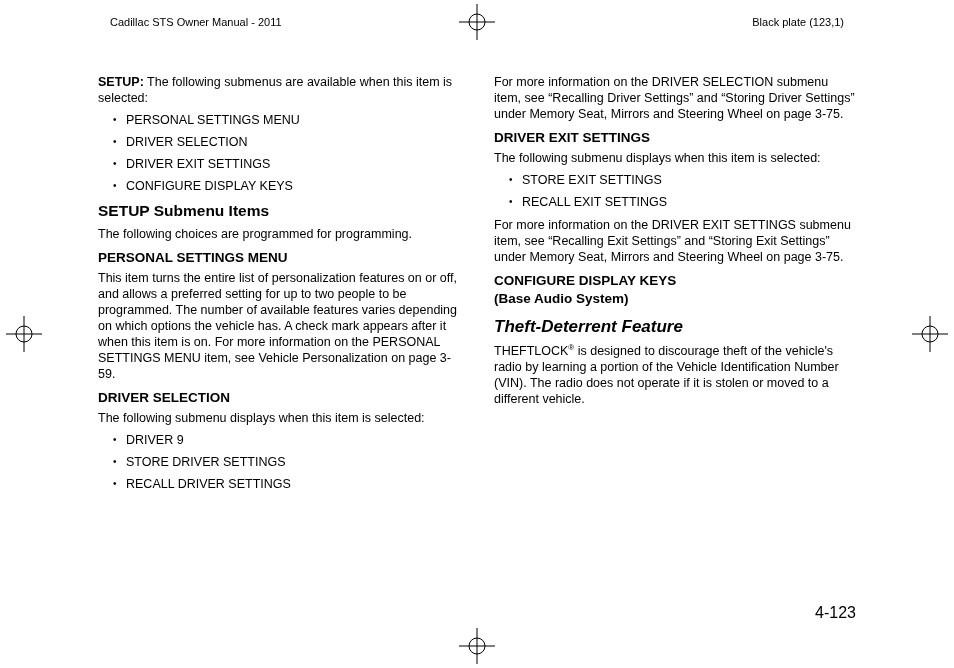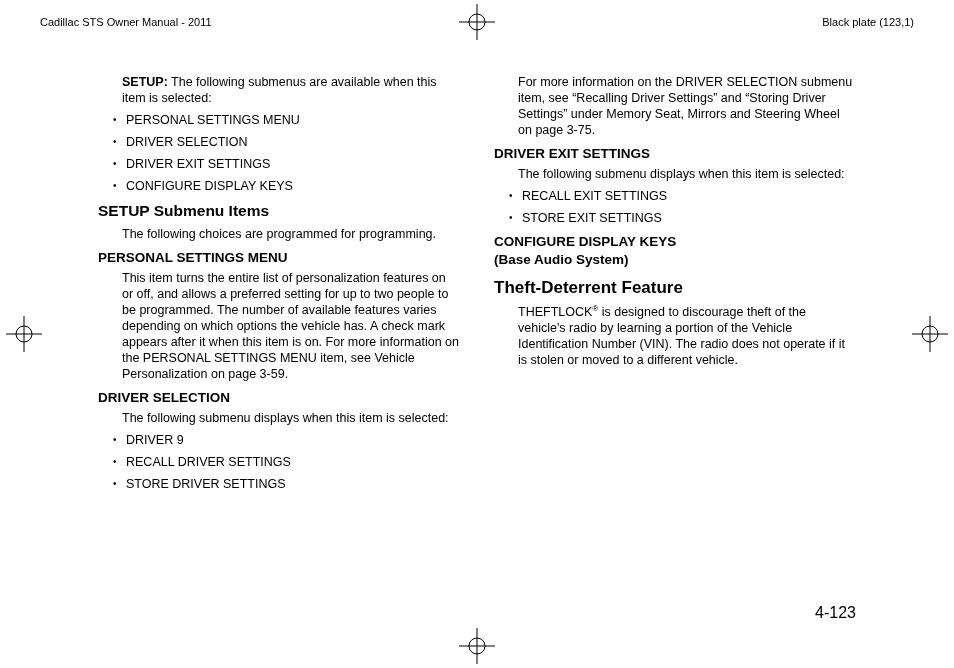--- a/index.html
+++ b/index.html
@@ -10,21 +10,21 @@
       font-family: Arial, Helvetica, sans-serif;
       color: #000;
       position: relative;
     }
     .print-header {
       position: absolute;
       top: 16px;
       left: 0;
       width: 100%;
       font-size: 11px;
-      padding: 0 40px;
+      padding: 0 110px;
       display: flex;
       justify-content: space-between;
       align-items: center;
     }
     .reg-mark-top {
       position: absolute;
       left: 50%;
       top: 4px;
       transform: translateX(-50%);
     }
@@ -54,34 +54,34 @@
       right: 98px;
       bottom: 56px;
       display: flex;
       gap: 34px;
     }
     .col {
       flex: 1;
       font-size: 12.5px;
       line-height: 1.28;
     }
-    .col p { margin-bottom: 5px; margin-left: 24px; }
+    .col p { margin-bottom: 5px; }
     .col ul { list-style: none; margin: 4px 0 7px 0; }
     .col li { position: relative; padding-left: 28px; margin: 6px 0; }
     .col li::before {
       content: "•";
       position: absolute;
       left: 15px;
       top: 0;
       font-size: 10px;
       line-height: 1.5;
     }
     .h-sub { font-size: 15.5px; font-weight: bold; margin: 7px 0 5px 0; }
     .h-item { font-size: 13.5px; font-weight: bold; margin: 7px 0 4px 0; }
-    .h-feature { font-size: 17px; font-weight: bold; margin: 9px 0 5px 0; }
+    .h-feature { font-size: 17px; font-weight: bold; margin: 9px 0 5px 0; font-style: italic; }
     .italic { }
     .bold { font-weight: bold; }
     .page-num {
       position: absolute;
       right: 98px;
       bottom: 46px;
       font-size: 16px;
     }
     sup { font-size: 8px; vertical-align: super; }
   </style>
@@ -140,36 +140,39 @@
 
     <div class="h-item">PERSONAL SETTINGS MENU</div>
     <p>
       <span>This item turns the entire list of personalization features on or off, and allows a preferred setting for up to two people to be programmed. The number of available features varies depending on which options the vehicle has. A check mark appears after it when this item is on. For more information on the PERSONAL SETTINGS MENU item, see </span><span class="italic">Vehicle Personalization on page 3-59</span><span>.</span>
     </p>
 
     <div class="h-item">DRIVER SELECTION</div>
     <p>The following submenu displays when this item is selected:</p>
     <ul>
       <li>DRIVER 9</li>
+      <li>STORE DRIVER SETTINGS</li>
       <li>RECALL DRIVER SETTINGS</li>
-      <li>STORE DRIVER SETTINGS</li>
     </ul>
   </div>
 
   <div class="col">
     <p>
       <span>For more information on the DRIVER SELECTION submenu item, see “Recalling Driver Settings” and “Storing Driver Settings” under </span><span class="italic">Memory Seat, Mirrors and Steering Wheel on page 3-75</span><span>.</span>
     </p>
 
     <div class="h-item">DRIVER EXIT SETTINGS</div>
     <p>The following submenu displays when this item is selected:</p>
     <ul>
+      <li>STORE EXIT SETTINGS</li>
       <li>RECALL EXIT SETTINGS</li>
-      <li>STORE EXIT SETTINGS</li>
     </ul>
+    <p>
+      <span>For more information on the DRIVER EXIT SETTINGS submenu item, see “Recalling Exit Settings” and “Storing Exit Settings” under </span><span class="italic">Memory Seat, Mirrors and Steering Wheel on page 3-75</span><span>.</span>
+    </p>
 
     <div class="h-item">
       <span>CONFIGURE DISPLAY KEYS</span><br>
       <span>(Base Audio System)</span>
     </div>
 
     <div class="h-feature">Theft-Deterrent Feature</div>
     <p>
       <span>THEFTLOCK</span><sup>®</sup><span> is designed to discourage theft of the vehicle's radio by learning a portion of the Vehicle Identification Number (VIN). The radio does not operate if it is stolen or moved to a different vehicle.</span>
     </p>

